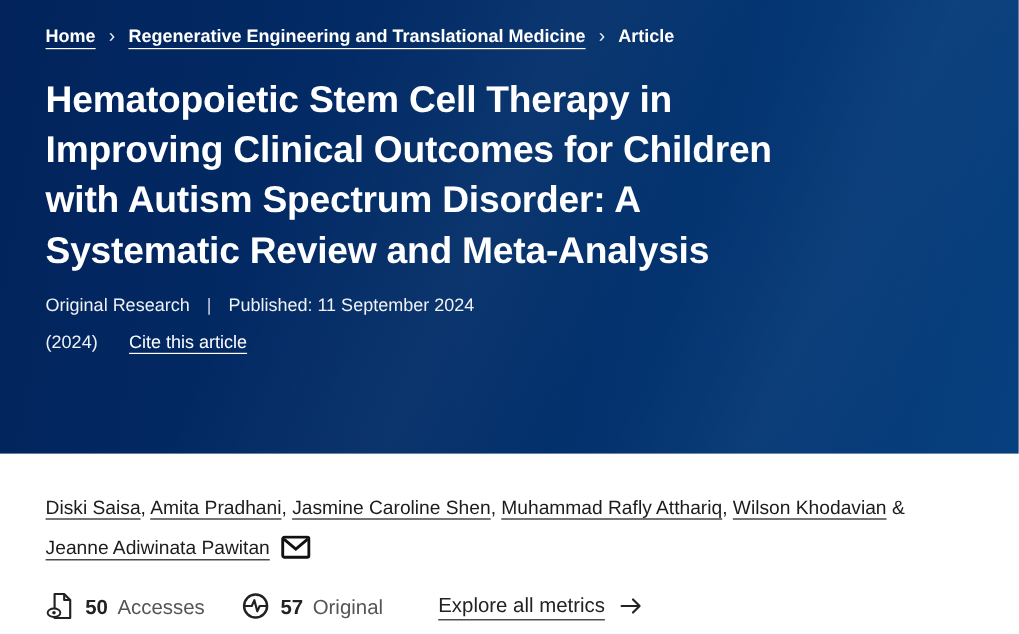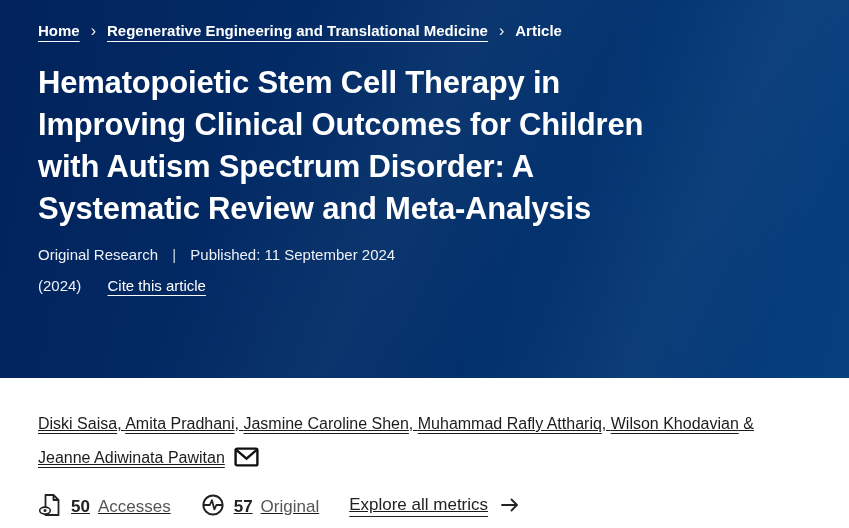--- a/index.html
+++ b/index.html
@@ -43,37 +43,37 @@
   
   .meta-row  { margin-top:16px; font-size:15px; color:#eef1f6; line-height:18px; }
   .meta-row .divider { margin:0 10px; opacity:.85; }
   .meta-row2 { margin-top:13px; font-size:15px; color:#eef1f6; line-height:18px; }
   .meta-row2 .cite-link {
     margin-left:22px; color:#ffffff; cursor:pointer;
     text-decoration:underline; text-decoration-thickness:1px; text-underline-offset:4px;
   }
 
   
-  .byline { background:#ffffff; padding:29px 50px 0 38px; color:var(--body-text,#1c1c1c);text-decoration:underline; }
+  .byline { background:#ffffff; padding:29px 50px 0 38px; color:var(--body-text,#1c1c1c); }
   .authors { font-size:16px; line-height:34px; }
   .authors a.author-link {
     color:var(--body-text,#1c1c1c); cursor:pointer;
     text-decoration:underline; text-decoration-thickness:1px; text-underline-offset:4px;
     text-decoration-color:#1c1c1c;
   }
   .author-email-link { cursor:pointer; margin-left:9px; }
   .author-email-link svg { vertical-align:-4px; }
 
   .metrics { margin-top:18px; display:flex; align-items:center; font-size:17px; }
   .metric { display:inline-flex; align-items:flex-end; margin-right:30px; }
   .metric svg { margin-right:9px; }
   .metric b { font-weight:700; color:#222222; margin-right:8px; }
   .metric .mlabel { color:var(--metric-label,#555555); font-weight:400; }
   .explore {
-    display:inline-flex; align-items:center; color:#222222; cursor:pointer; margin-left:0;
+    display:inline-flex; align-items:center; color:#222222; cursor:pointer; margin-left:16px;
   }
   .explore .explore-text {
     text-decoration:underline; text-decoration-thickness:1px; text-underline-offset:6px;
     padding-right:4px;
   }
   .explore svg { margin-left:8px; }
 </style>
 </head>
 <body>
 

